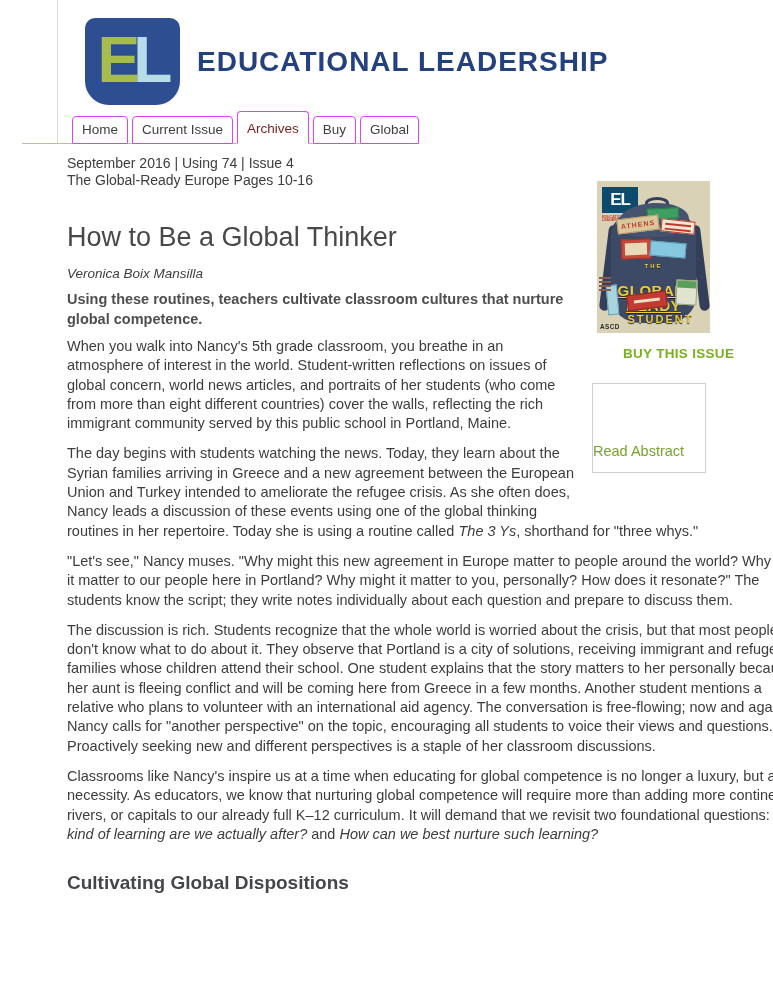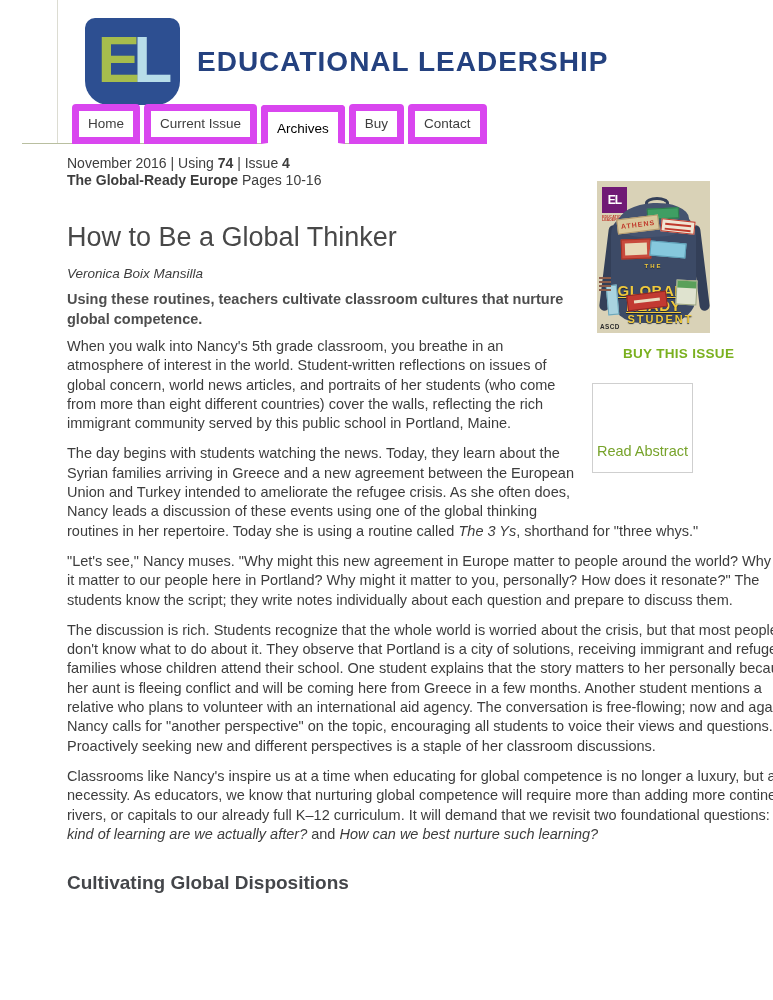--- a/index.html
+++ b/index.html
@@ -27,47 +27,47 @@
   .brand-title {
     margin-left:17px; font-size:28px; font-weight:bold; color:#24417f; letter-spacing:1px;
     white-space:nowrap;
   }
 
   
   .nav { position:absolute; left:0; top:110px; width:773px; height:34px; }
   .nav-line { position:absolute; left:22px; top:33px; width:346px; height:1px; background:#b9bfa0; }
   .tabs { position:absolute; left:72px; bottom:0; display:flex; align-items:flex-end; }
   .tab {
-    border:7px solid #d946ef; border-radius:4px 4px 0 0; background:#fff;
+    border:1px solid #d946ef; border-radius:4px 4px 0 0; background:#fff;
     font-size:13.5px; color:#3e3e3e; padding:5px 9px 6px; margin-right:4px;
     white-space:nowrap; cursor:pointer; position:relative; z-index:1;
   }
   .tab.active {
-    color:#000000; padding-top:9px; padding-bottom:7px; border-bottom:1px solid #fff;
+    color:#7f1d1d; padding-top:9px; padding-bottom:7px; border-bottom:1px solid #fff;
   }
 
   
   .main { position:absolute; left:0; top:144px; width:812px; padding:11px 0 0 67px; }
   .sidebar-spacer { float:right; width:230px; height:358px; }
   .issue-info { font-size:14px; line-height:17px; margin-bottom:33px; }
-  .issue-info b { font-weight:bold; }
+  .issue-info b { font-weight:normal; }
   .article-title { font-size:27px; font-weight:400; color:#484848; line-height:31px; margin-bottom:13px; }
   .article-author { font-style:italic; font-size:13.5px; margin-bottom:9px; }
   .article-deck { font-weight:bold; color:#4e4e4e; font-size:14.5px; line-height:19.5px; margin-bottom:8px; }
   .para { font-size:14.5px; line-height:19.3px; margin-bottom:11px; }
   .para em { }
   .section-heading { font-size:19px; font-weight:bold; color:#44464a; margin-top:28px; }
 
   
   .cover {
     position:absolute; left:597px; top:181px; width:113px; height:152px;
     background:#d9d2b7; overflow:hidden; cursor:pointer;
   }
-  .cover-el { position:absolute; left:5px; top:6px; width:25px; height:26px; background:#701a75;
-    color:#fff; font-weight:bold; font-size:12px; letter-spacing:-1px;
+  .cover-el { position:absolute; left:5px; top:6px; width:36px; height:26px; background:#0c4a6e;
+    color:#fff; font-weight:bold; font-size:17px; letter-spacing:-1px;
     display:flex; align-items:center; justify-content:center; }
   .cover-el-sub { position:absolute; left:5px; top:34px; width:80px; color:#c0392b;
     font-weight:bold; font-size:8px; line-height:8px; transform:scale(.45); transform-origin:left top; }
   .bp-body { position:absolute; left:14px; top:26px; width:85px; height:116px; background:#3c4a66;
     border-radius:38px 38px 30px 30px / 28px 28px 26px 26px; }
   .bp-flap { position:absolute; left:22px; top:22px; width:70px; height:34px; background:#45536f;
     border-radius:50% 50% 40% 40%; transform:rotate(-3deg); }
   .bp-strap-l { position:absolute; left:7px; top:44px; width:10px; height:86px; background:#333f58;
     border-radius:5px; transform:rotate(7deg); }
   .bp-strap-r { position:absolute; right:5px; top:44px; width:10px; height:86px; background:#333f58;
@@ -100,22 +100,22 @@
   .tag-red2 i { display:block; margin:5px 6px 0; height:3px; background:#e9ddc2; }
   .tag-gsq { left:79px; top:99px; width:21px; height:25px; background:#dfe3cf; border:1px solid #9aa37e;
     transform:rotate(3deg); }
   .tag-gsq i { display:block; height:7px; background:#5aa05a; }
   .cover-microlines i { position:absolute; left:2px; width:12px; height:2px; background:#8a5b4a; }
   .cover-ascd { position:absolute; left:3px; bottom:2px; font-size:8px; font-weight:bold; color:#2b2b2b;
     transform:scale(.8); transform-origin:left bottom; letter-spacing:.5px; }
   .buy-link { position:absolute; left:597px; top:346px; width:113px; text-align:center;
     color:#7ab01e; font-weight:bold; font-size:13.5px; letter-spacing:.3px; white-space:nowrap;
     padding-left:26px; cursor:pointer; }
-  .abstract-box { position:absolute; left:592px; top:383px; width:101px; height:90px;
-    border:1px solid #cfcfcf; background:#fff; display:flex; align-items:flex-end; justify-content:center;
+  .abstract-box { position:absolute; left:592px; top:383px; width:114px; height:90px;
+    border:1px solid #cfcfcf; background:#fff; display:flex; align-items:flex-end; justify-content:flex-start;
     padding-bottom:13px; }
   .abstract-link { color:#77a32b; font-size:14.5px; cursor:pointer; white-space:nowrap; }
 </style>
 </head>
 <body>
 
 <div class="page">
   <div class="frame-vline"></div>
 
   <div class="header">
@@ -126,29 +126,29 @@
     <div class="brand-title">EDUCATIONAL LEADERSHIP</div>
   </div>
 
   <div class="nav">
     <div class="nav-line"></div>
     <div class="tabs">
       <div class="tab">Home</div>
       <div class="tab">Current Issue</div>
       <div class="tab active">Archives</div>
       <div class="tab">Buy</div>
-      <div class="tab">Contact</div>
+      <div class="tab">Global</div>
     </div>
   </div>
 
   <div class="main">
     <div class="sidebar-spacer"></div>
 
     <div class="issue-info">
-      <div><span>November 2016</span> <span>|</span> <span>Using</span> <b>74</b> <span>|</span> <span>Issue</span> <b>4</b></div>
+      <div><span>September 2016</span> <span>|</span> <span>Using</span> <b>74</b> <span>|</span> <span>Issue</span> <b>4</b></div>
       <div><b>The Global-Ready Europe</b> <span>Pages 10-16</span></div>
     </div>
 
     <h1 class="article-title">How to Be a Global Thinker</h1>
     <div class="article-author">Veronica Boix Mansilla</div>
     <p class="article-deck">Using these routines, teachers cultivate classroom cultures that nurture global competence.</p>
 
     <div>
         <p class="para"><span>When you walk into Nancy's 5th grade classroom, you breathe in an atmosphere of interest in the world. Student-written reflections on issues of global concern, world news articles, and portraits of her students (who come from more than eight different countries) cover the walls, reflecting the rich immigrant community served by this public school in Portland, Maine.</span></p>
         <p class="para"><span>The day begins with students watching the news. Today, they learn about the Syrian families arriving in Greece and a new agreement between the European Union and Turkey intended to ameliorate the refugee crisis. As she often does, Nancy leads a discussion of these events using one of the global thinking routines in her repertoire. Today she is using a routine called </span><em>The 3 Ys</em><span>, shorthand for "three whys."</span></p>

